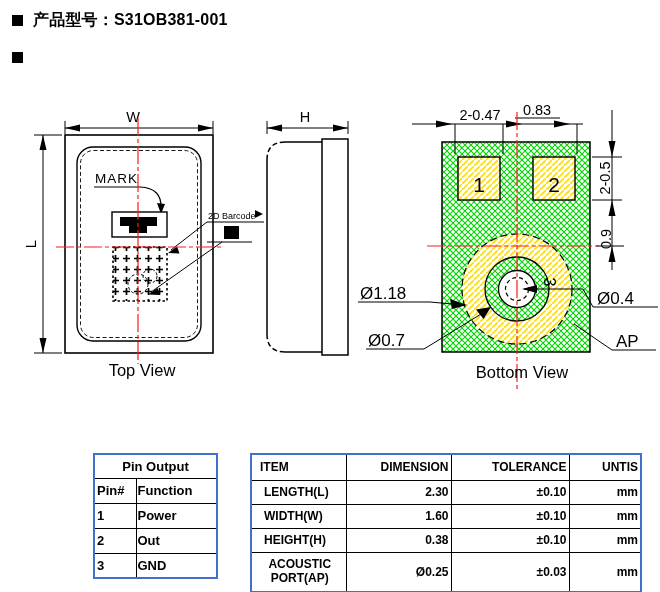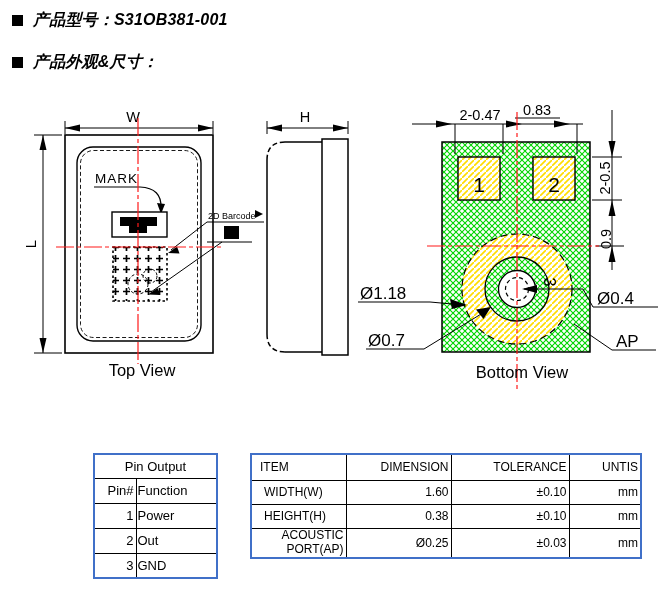--- a/index.html
+++ b/index.html
@@ -1,48 +1,47 @@
 <!DOCTYPE html>
 <html><head>
 <meta charset="utf-8">
 <style>
   html,body{margin:0;padding:0;background:#fff;}
   body{width:660px;height:592px;position:relative;font-family:"Liberation Sans",sans-serif;color:#000;overflow:hidden;}
-  .bullet-line{position:absolute;left:12px;display:flex;align-items:center;gap:10px;font-style:italic;}
+  .bullet-line{position:absolute;left:12px;display:flex;align-items:center;gap:10px;}
   .bullet-sq{width:11px;height:11px;background:#000;flex:0 0 auto;}
   .bullet-text{font-size:16px;font-weight:600;letter-spacing:.2px;}
   #drawing{position:absolute;left:0;top:88px;}
   svg text{font-family:"Liberation Sans",sans-serif;fill:#000;}
   .dimtxt{font-size:14.5px;}
   .diatxt{font-size:17px;}
   .viewcap{font-size:16.5px;}
-  table{border-collapse:collapse;position:absolute;table-layout:fixed;background:#fff;}
+  table{border-collapse:collapse;position:absolute;table-layout:fixed;background:#fff;font-weight:bold;}
   table,tr,td{box-sizing:border-box;}
   td{border:1px solid #000;font-size:12px;padding:0 2px;overflow:hidden;}
   #pin-table{left:93px;top:453px;width:123px;border:2px solid #4070c8;font-size:13px;}
-  #pin-table td{height:25px;text-align:right;font-size:13px;}
+  #pin-table td{height:25px;text-align:left;font-size:13px;}
   #pin-table td.fn{text-align:left;padding-left:1px;}
   #pin-table td.title{height:24px;text-align:center;}
   #dim-table{left:250px;top:453px;width:390px;border:2px solid #4070c8;}
   #dim-table td{height:24px;text-align:right;}
   #dim-table td.hd{height:26px;}
   #dim-table td.item{text-align:left;padding-left:12px;}
   #dim-table td.ihd{text-align:left;padding-left:8px;}
-  #dim-table td.ac{text-align:right;padding-left:4px;height:30px;line-height:1.15;}
+  #dim-table td.ac{text-align:center;padding-left:4px;height:40px;line-height:1.15;}
 </style>
 </head>
 <body>
 
 <div class="bullet-line" style="top:10px">
   <span class="bullet-sq"></span>
   <span class="bullet-text">产品型号：S31OB381-001</span>
 </div>
 <div class="bullet-line" style="top:52px">
   <span class="bullet-sq"></span>
-  <span class="bullet-text">产品外观&amp;尺寸：</span>
 </div>
 
 <svg id="drawing" width="660" height="318" viewBox="0 0 660 318">
   <defs>
     <pattern id="gh" width="6" height="6" patternUnits="userSpaceOnUse">
       <rect width="6" height="6" fill="#ffffff"></rect>
       <path d="M0 0 L6 6 M6 0 L0 6" stroke="#00d400" stroke-width="1.1"></path>
     </pattern>
     <pattern id="yh" width="6" height="6" patternUnits="userSpaceOnUse">
       <rect width="6" height="6" fill="#ffffff"></rect>
@@ -222,20 +221,26 @@
       <col style="width:72px">
     </colgroup>
   <tbody>
       <tr>
     <td class="hd ihd">ITEM</td>
     <td class="hd">DIMENSION</td>
     <td class="hd">TOLERANCE</td>
     <td class="hd">UNTIS</td>
   </tr>
   <tr>
+    <td class="item">LENGTH(L)</td>
+    <td>2.30</td>
+    <td>±0.10</td>
+    <td>mm</td>
+  </tr>
+  <tr>
     <td class="item">WIDTH(W)</td>
     <td>1.60</td>
     <td>±0.10</td>
     <td>mm</td>
   </tr>
   <tr>
     <td class="item">HEIGHT(H)</td>
     <td>0.38</td>
     <td>±0.10</td>
     <td>mm</td>

